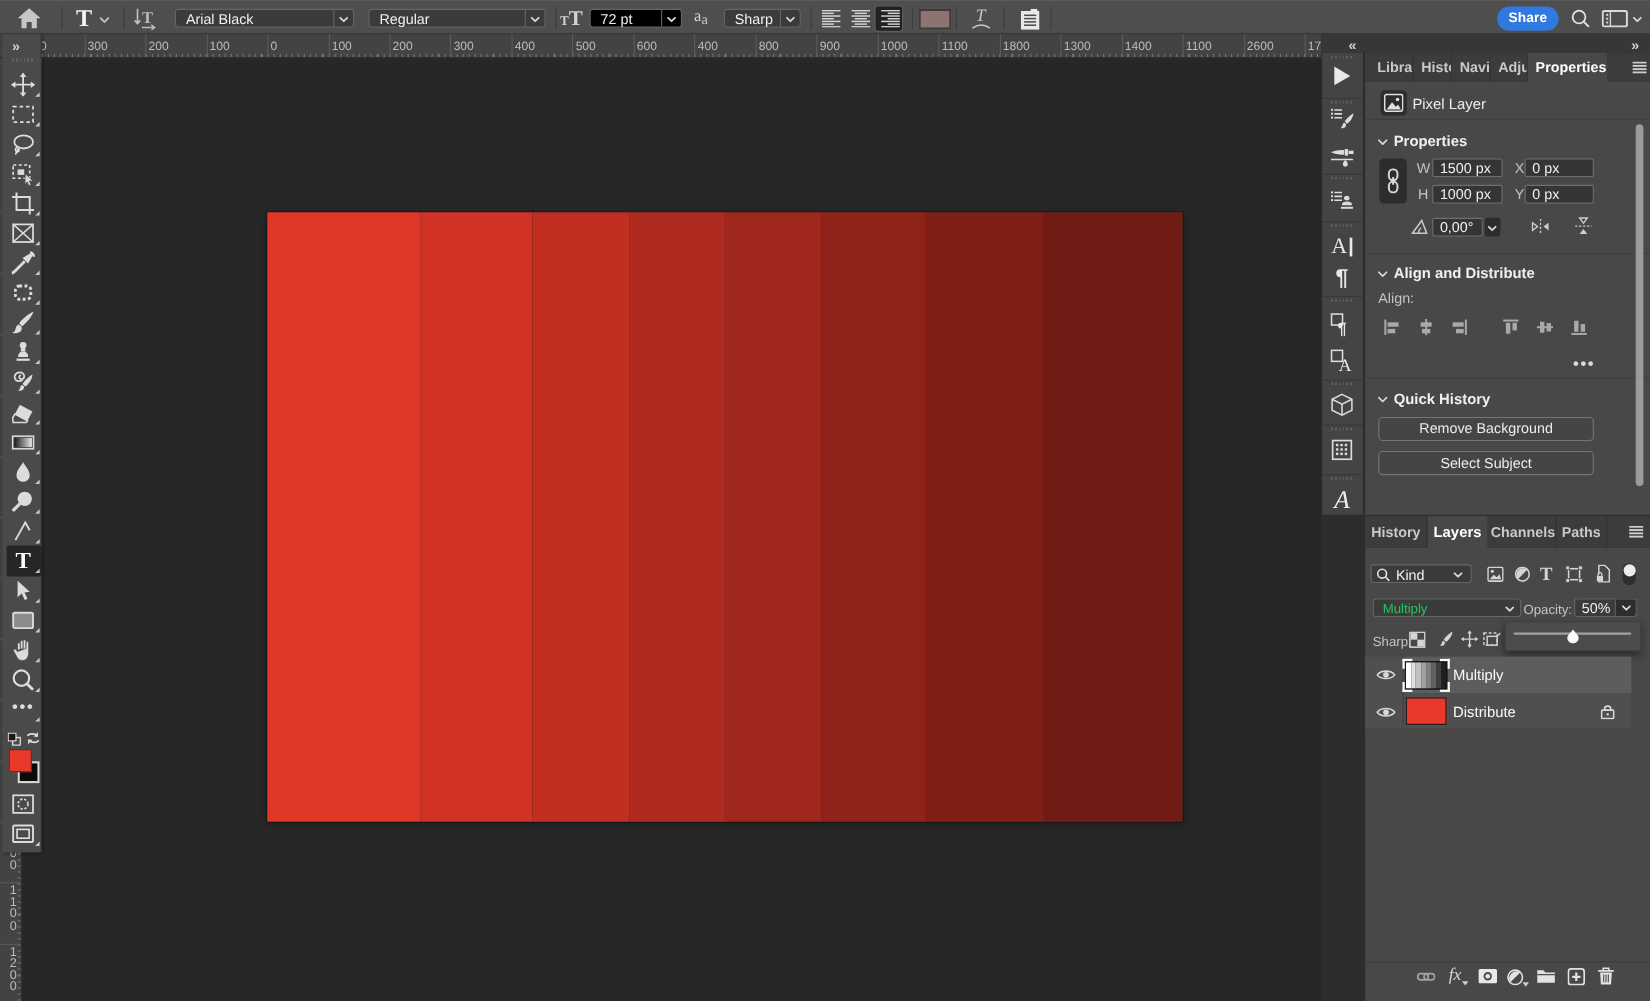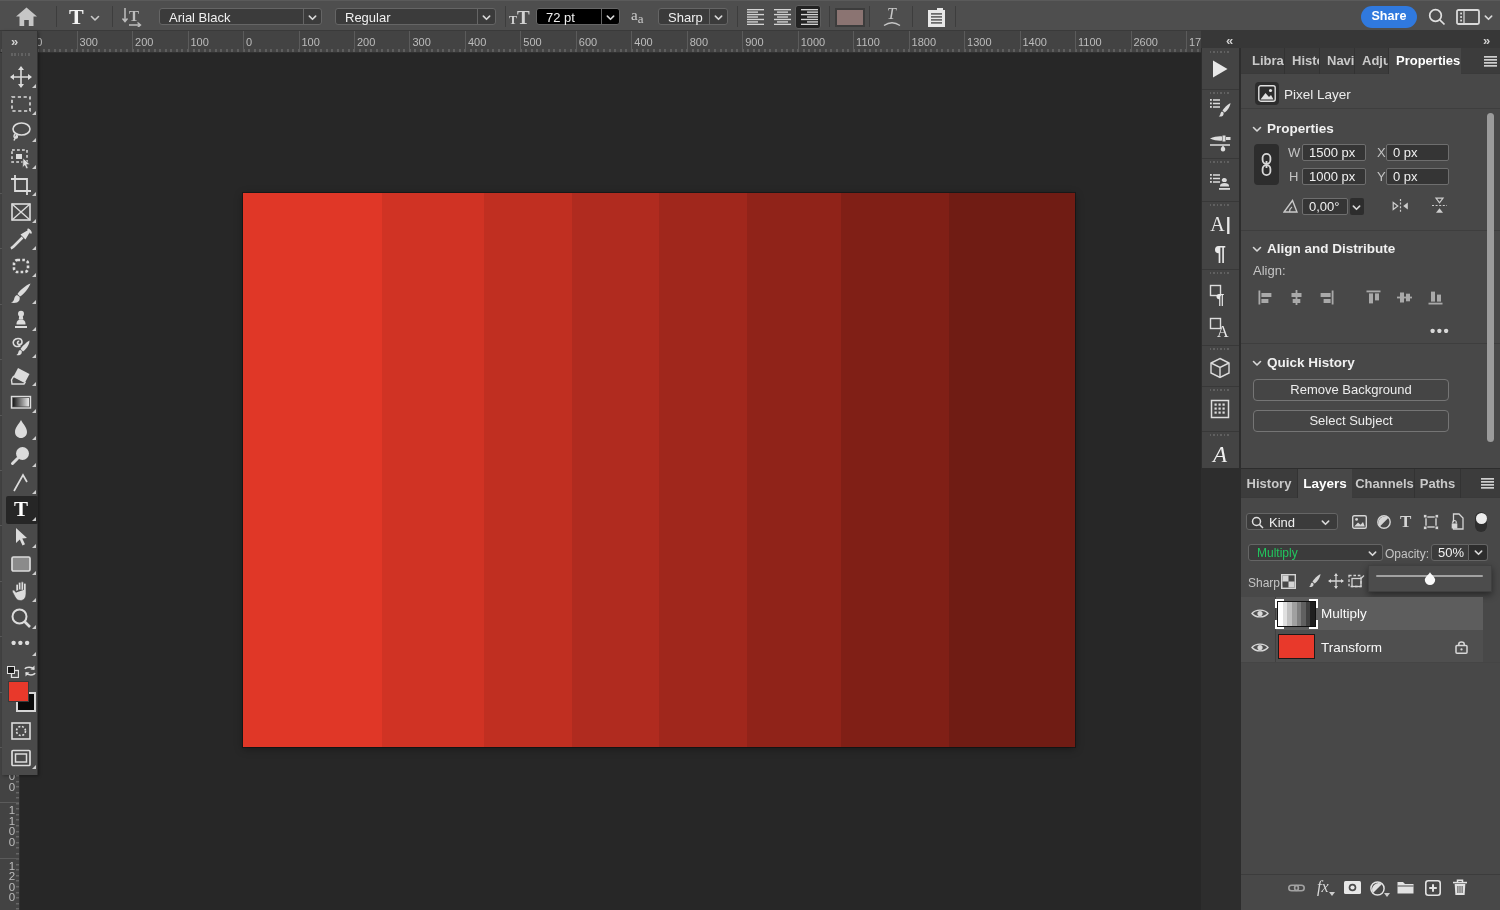--- a/index.html
+++ b/index.html
@@ -841,21 +841,21 @@
         <div style="position:absolute;left:27.75px;top:0;width:4.8px;height:24px;background:rgb(64,64,64);"></div>
         <div style="position:absolute;left:32.375px;top:0;width:4.8px;height:24px;background:rgb(32,32,32);"></div>
       </div>
       <div style="position:absolute;left:-2px;top:-2px;width:9px;height:9px;border-left:2.5px solid #fff;border-top:2.5px solid #fff;"></div>
       <div style="position:absolute;right:-2px;top:-2px;width:9px;height:9px;border-right:2.5px solid #fff;border-top:2.5px solid #fff;"></div>
       <div style="position:absolute;left:-2px;bottom:-2px;width:9px;height:9px;border-left:2.5px solid #fff;border-bottom:2.5px solid #fff;"></div>
       <div style="position:absolute;right:-2px;bottom:-2px;width:9px;height:9px;border-right:2.5px solid #fff;border-bottom:2.5px solid #fff;"></div>
     </div>
     <div style="position:absolute;left:80px;top:137px;font-size:13.5px;color:#fafafa;">Multiply</div>
     <div style="position:absolute;left:37px;top:165px;width:37px;height:25px;background:#e8392b;border:1px solid #1a1a1a;"></div>
-    <div style="position:absolute;left:80px;top:171px;font-size:13.5px;color:#fafafa;">Transform</div>
+    <div style="position:absolute;left:80px;top:171px;font-size:13.5px;color:#fafafa;">Distribute</div>
     <div style="position:absolute;left:214px;top:171px;">
       <svg width="13" height="14" viewBox="0 0 13 14" style="display:block;">
         <rect x="1" y="5.6" width="11" height="7.6" rx="1" fill="none" stroke="#d8d8d8" stroke-width="1.5"></rect>
         <path d="M3.8 5.6 V4 C3.8 1.2 9.2 1.2 9.2 4 V5.6" stroke="#d8d8d8" stroke-width="1.5" fill="none"></path>
         <circle cx="6.5" cy="9.4" r="1.1" fill="#d8d8d8"></circle>
       </svg>
     </div>
     <div style="position:absolute;left:0;top:193px;width:259px;height:1px;background:#454545;"></div>
     <div style="position:absolute;left:0;top:405px;width:259px;height:1px;background:#3c3c3c;"></div>
     <div style="position:absolute;left:47px;top:413px;">

